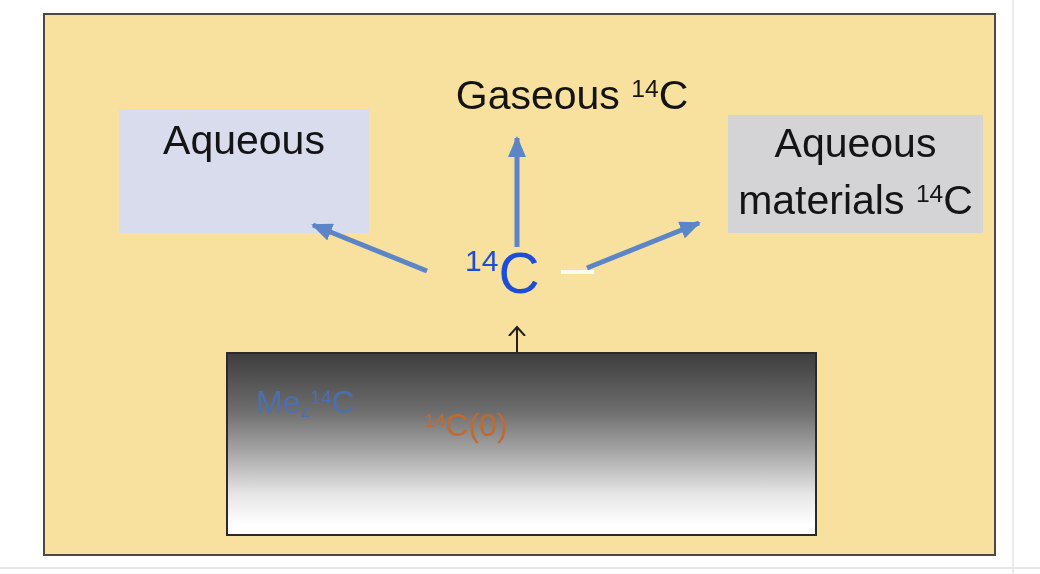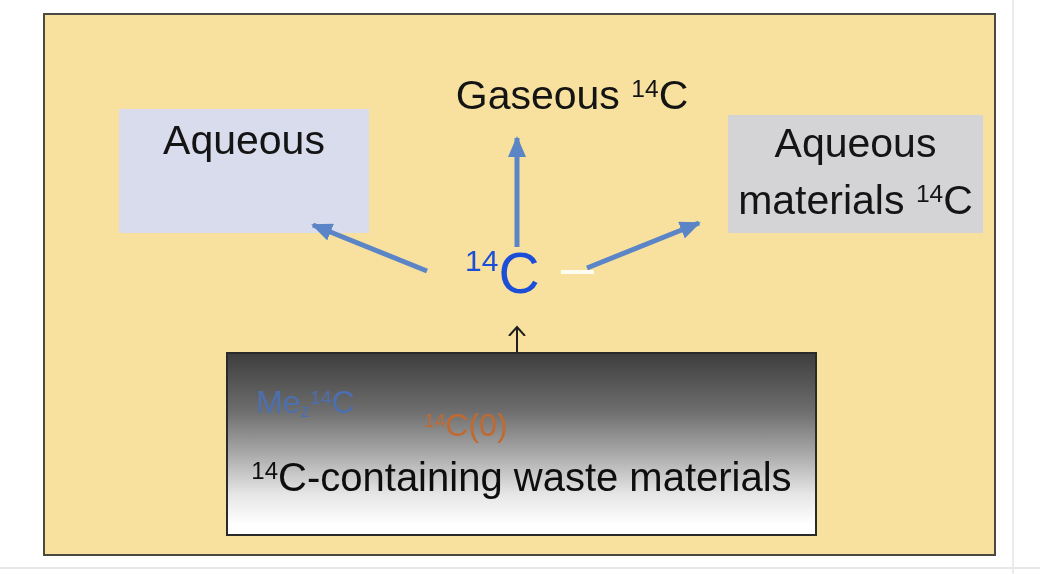--- a/index.html
+++ b/index.html
@@ -130,21 +130,18 @@
     <line x1="561" y1="272" x2="594" y2="272" stroke="#FFFDF2" stroke-width="4"></line>
   </svg>
 
   <div class="source-box">
     <div class="formula formula-organometallic">
       <span>Me</span><sub>z</sub><sup>14</sup><span>C</span>
     </div>
     <div class="formula formula-elemental">
       <sup>14</sup><span>C(0)</span>
     </div>
-    <div class="source-caption">
-      <sup>14</sup><span>C-containing waste materials</span>
-    </div>
   </div>
 
   <div class="edge-v"></div>
   <div class="edge-h"></div>
 
 </div>
 
 </body></html>

